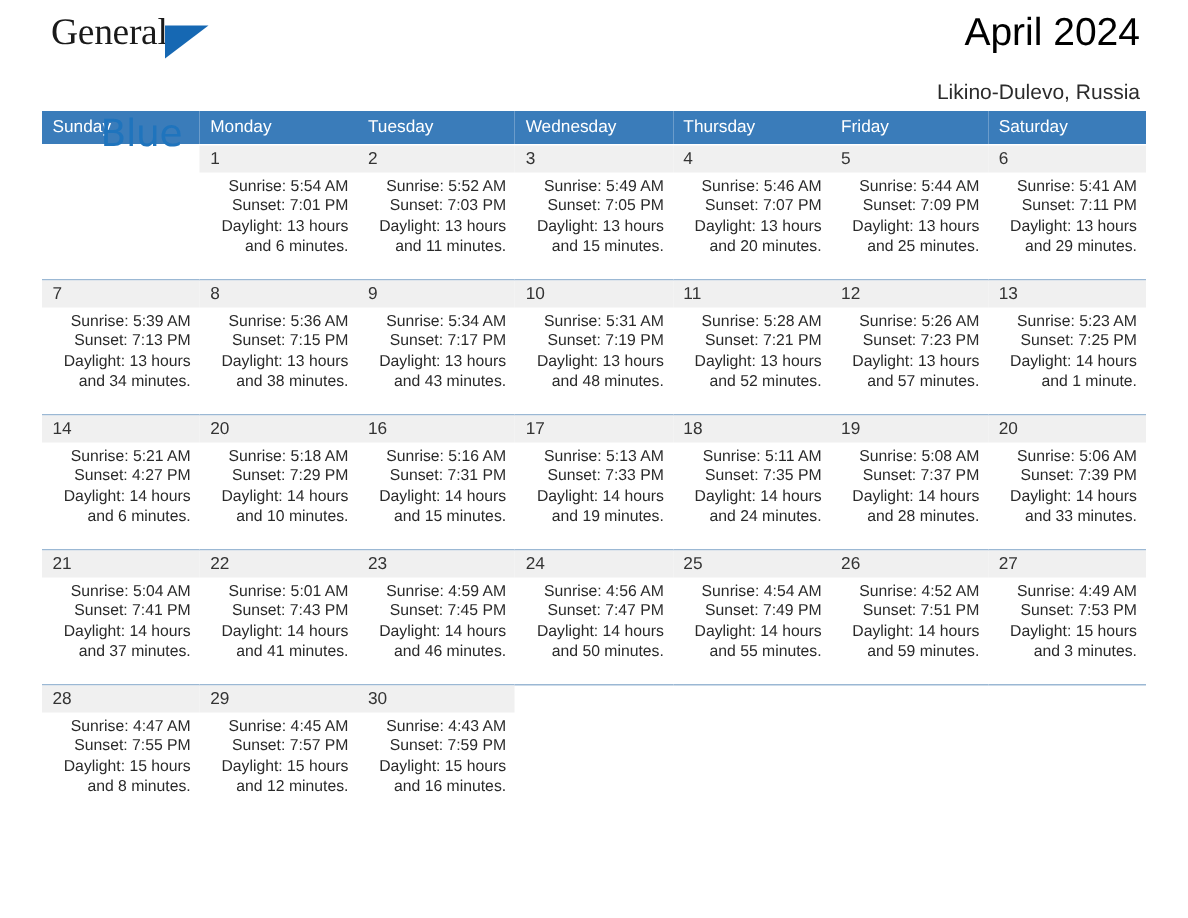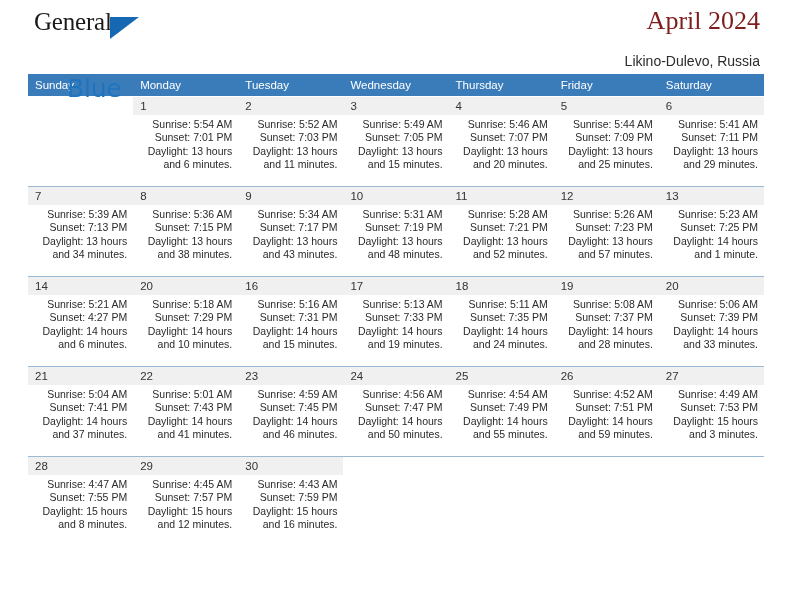--- a/index.html
+++ b/index.html
@@ -66,23 +66,23 @@
   }
   .title-group {
     position: absolute;
     right: 4px;
     top: 4px;
     text-align: right;
   }
   .month-title {
     font-size: 26px;
     font-weight: 400;
-    color: #7f1d1d;
+    color: #000000;
     line-height: 34px;
-    font-family: Liberation Serif, serif;
+    font-family: Liberation Sans, sans-serif;
   }
   .location {
     font-size: 14px;
     color: #2b2b2b;
     line-height: 22px;
     margin-top: 12px;
   }
 
   
   .cal {

